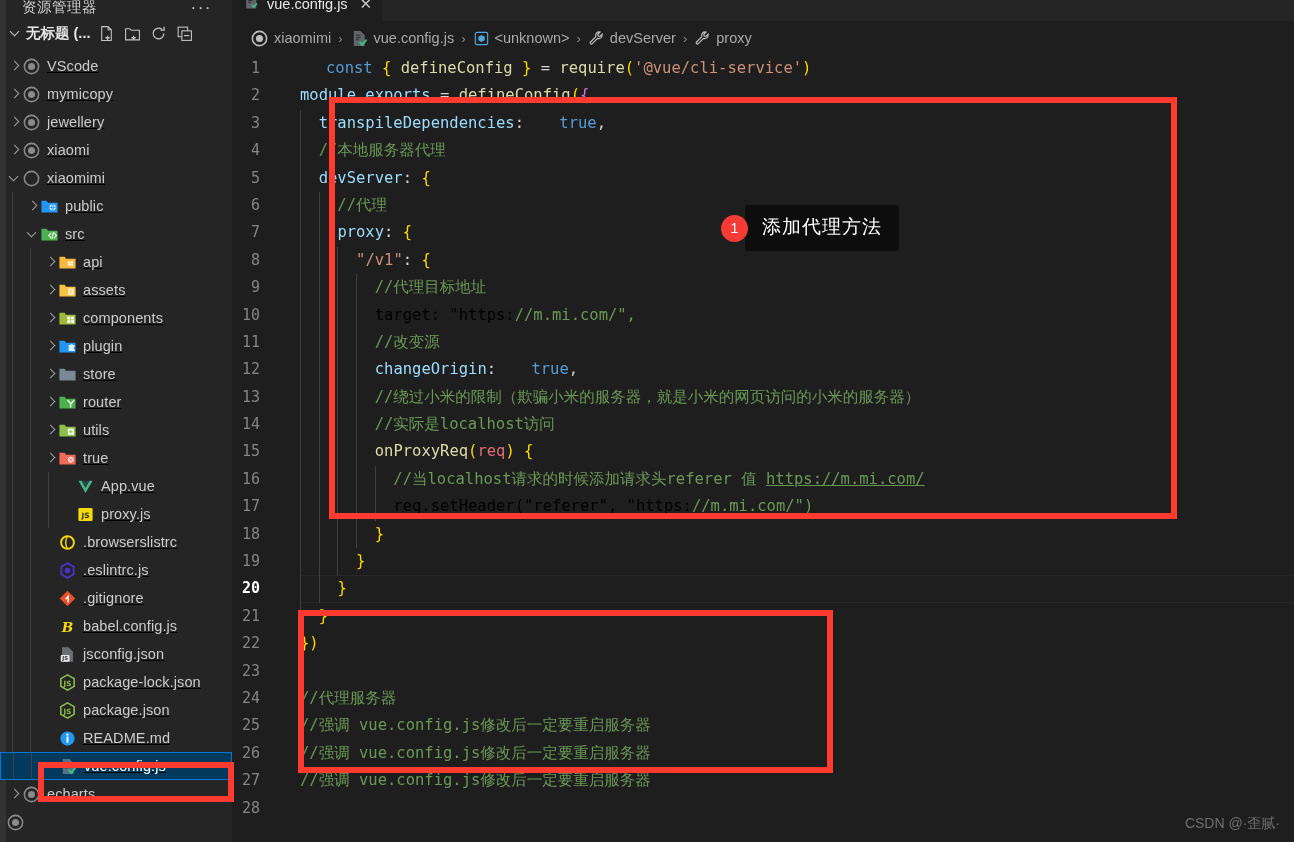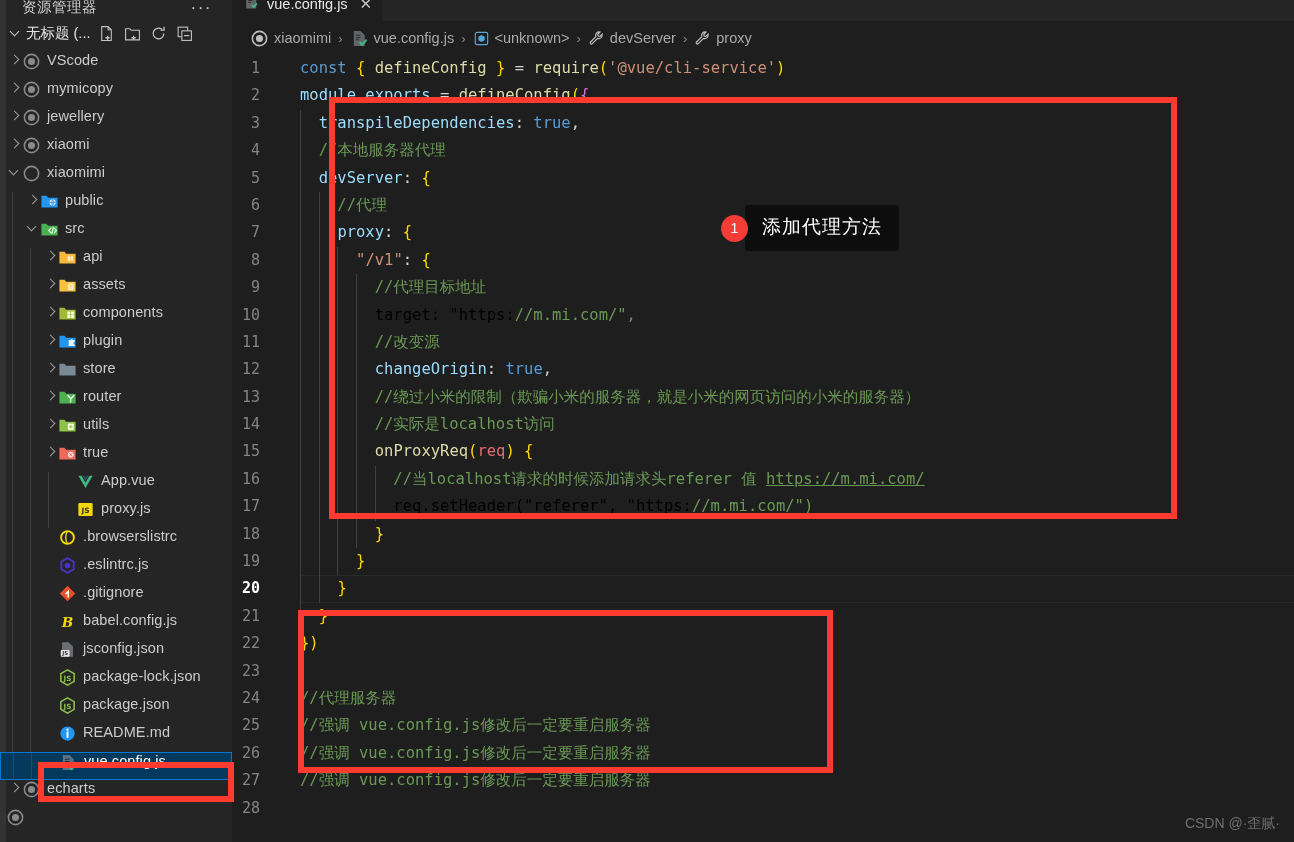--- a/index.html
+++ b/index.html
@@ -80,43 +80,45 @@
     border-bottom: 1.6px solid #c5c5c5;
     transform: rotate(-45deg);
   }
   .chev.open::before {
     transform: rotate(45deg);
     left: 3px; top: 3px;
   }
   .root-label {
     font-size: 14.5px;
     color: #e4e4e4;
-    font-weight: 400;
+    font-weight: 700;
     white-space: nowrap;
     margin-right: 6px;
   }
   .hdr-icons {
     display: flex;
     gap: 9px;
     align-items: center;
     margin-left: 2px;
   }
   .hdr-icons svg { display: block; }
 
   .tree {
     position: absolute;
     left: 0;
     top: 52px;
     width: 232px;
   }
   .row {
     height: 28px;
     display: flex;
+    align-items: center;
     position: relative;
     white-space: nowrap;
+    text-decoration: underline;
   }
   .row .arrow {
     width: 16px; height: 16px;
     flex: 0 0 16px;
     position: relative;
   }
   .row .arrow.has::before {
     content: "";
     position: absolute;
     left: 5px; top: 4px;
@@ -260,21 +262,21 @@
 
   
   .ig {
     position: absolute;
     top: 0;
     width: 1px;
     height: 27.4px;
     background: #404040;
   }
 
-  .kw   { color: #569cd6; }
+  .kw   { color: #569cd6; margin-left: 26px; }
   .fn   { color: #dcdcaa; }
   .var  { color: #9cdcfe; }
   .str  { color: #ce9178; }
   .com  { color: #6a9955; }
   .pun  { color: #d4d4d4; }
   .br1  { color: #ffd700; }
   .br2  { color: #da70d6; }
   .prop { color: #9cdcfe; }
   .param{ color: #e06c75; }
   .link-g { color: #6a9955; text-decoration: underline; }

